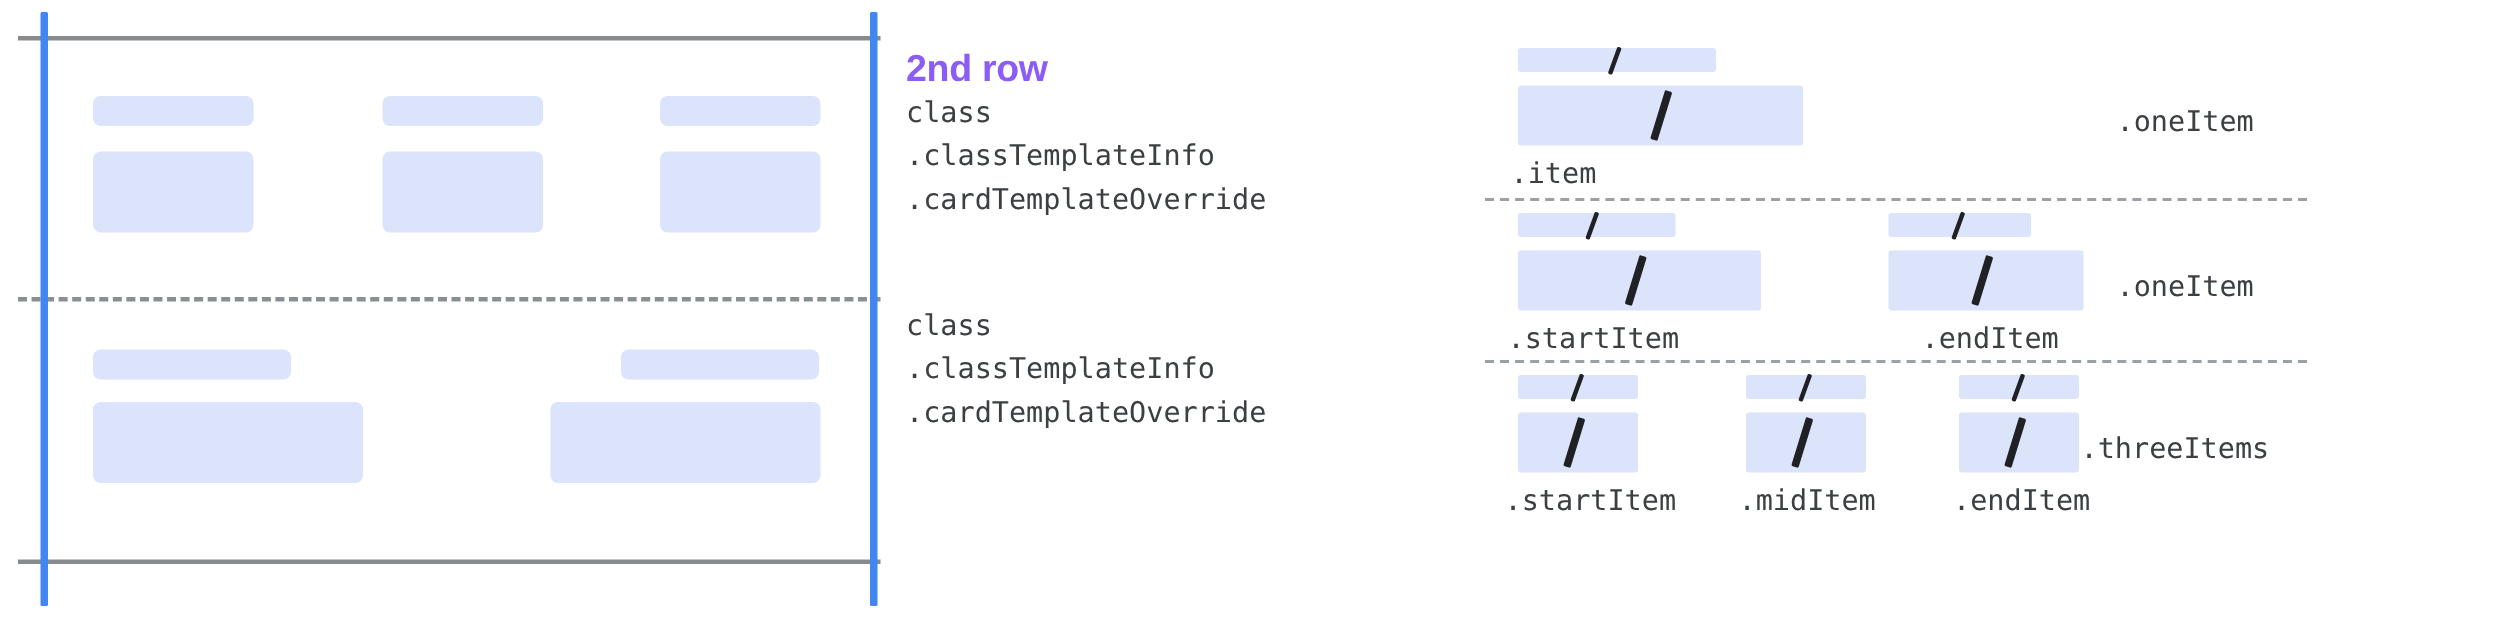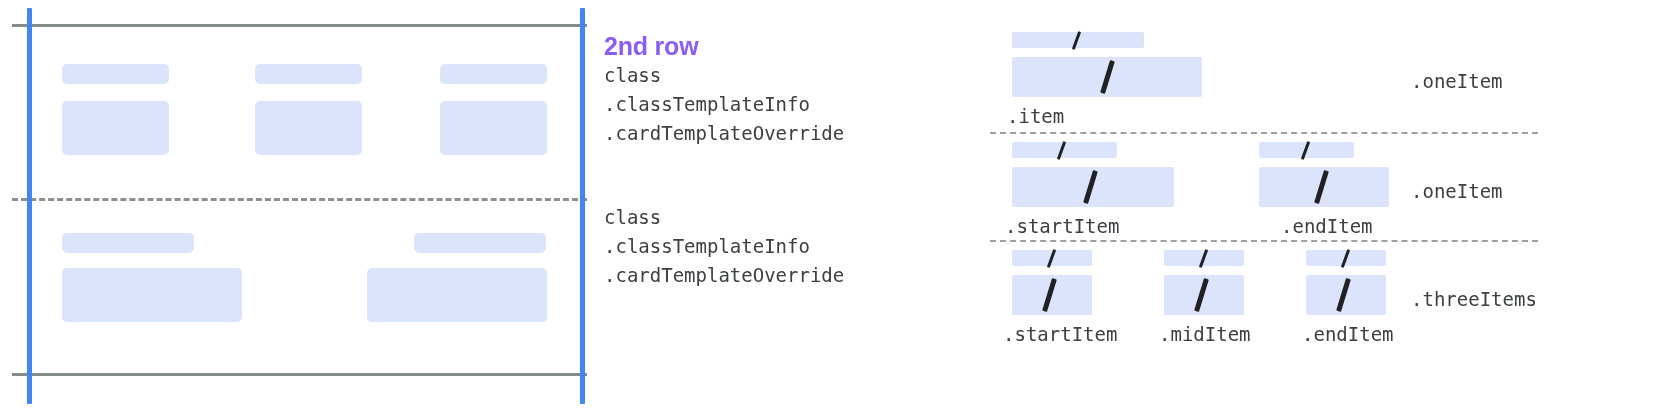--- a/index.html
+++ b/index.html
@@ -254,17 +254,17 @@
       </div>
       <div class="slot" style="left:316px; top:32px;">
         <div class="bar-sm" style="width:80px;">
           <div class="slash sm" style="left:38px;"></div>
         </div>
         <div class="bar-lg" style="width:80px;">
           <div class="slash lg" style="left:35px;"></div>
         </div>
         <div class="slot-label" style="left:-4px; top:73px;">.endItem</div>
       </div>
-      <div class="variant-name" style="left:421px; top:70px;">.threeItems</div>
+      <div class="variant-name" style="left:397px; top:70px;">.threeItems</div>
     </div>
 
   </div>
 </div>
 
 </body></html>

